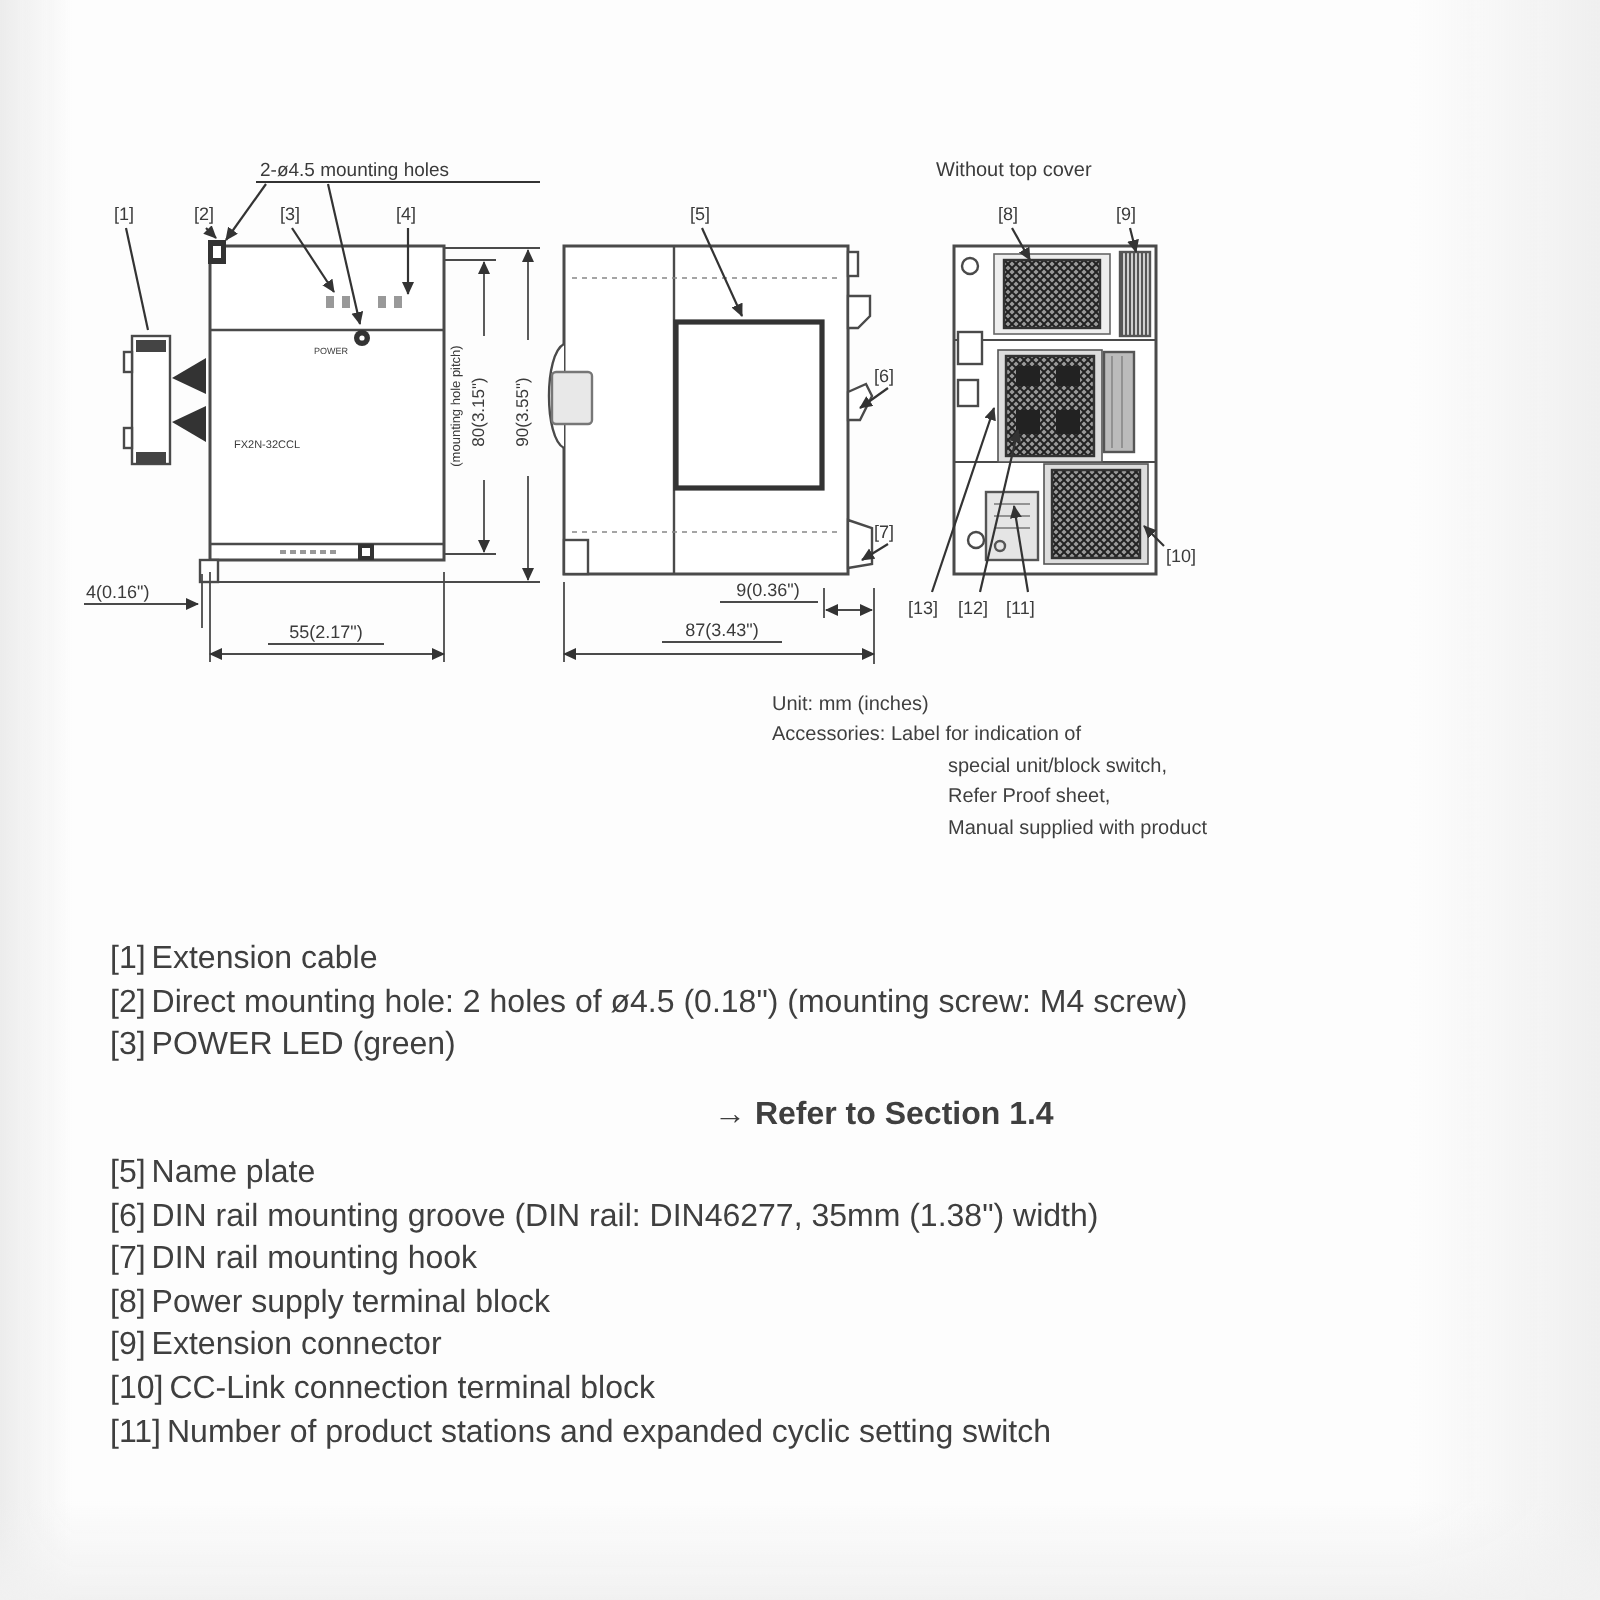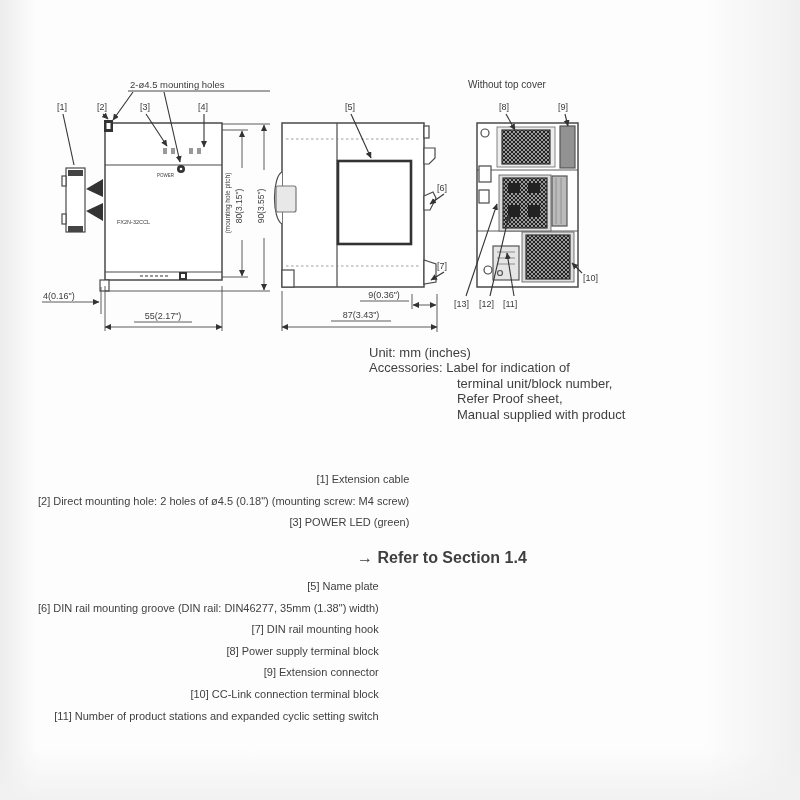--- a/index.html
+++ b/index.html
@@ -4,23 +4,23 @@
 <style>
   html,body{margin:0;padding:0;}
   body{width:800px;height:800px;background:#fdfdfd;overflow:hidden;position:relative;
        font-family:"Liberation Sans",sans-serif;color:#3f3f3f;}
   #content{position:absolute;inset:0;filter:blur(0.25px);}
   .edge{position:absolute;pointer-events:none;}
   .edge-left{left:0;top:0;width:36px;height:100%;background:linear-gradient(to right,#ececec,rgba(253,253,253,0));}
   .edge-right{right:0;top:0;width:95px;height:100%;background:linear-gradient(to left,#efefef,rgba(253,253,253,0));}
   .edge-bottom{left:0;bottom:0;width:100%;height:50px;background:linear-gradient(to top,#f1f1f1,rgba(253,253,253,0));}
   svg text{font-family:"Liberation Sans",sans-serif;fill:#3b3b3b;}
-  .specs{position:absolute;left:369px;top:345px;font-size:13px;line-height:15.4px;white-space:nowrap;}
+  .specs{position:absolute;left:386px;top:345px;font-size:10px;line-height:15.4px;white-space:nowrap;}
   .specs .cont{margin-left:88px;}
-  .legend{position:absolute;left:38px;font-size:11px;line-height:21.6px;white-space:nowrap;text-align:right;}
+  .legend{position:absolute;left:55px;font-size:16px;line-height:21.6px;white-space:nowrap;}
   .legend-a{top:469px;}
   .legend-b{top:576px;}
   .lg-row span{margin-right:3px;}
   .refer-note{position:absolute;left:357px;top:549px;font-size:16px;font-weight:bold;white-space:nowrap;}
 </style>
 </head>
 <body>
 
 <div id="content">
   <div class="edge edge-left"></div>
@@ -194,21 +194,21 @@
     <text font-size="6.5" text-anchor="middle" x="230" y="203" transform="rotate(-90 230 203)">(mounting hole pitch)</text>
     <text font-size="8.5" text-anchor="middle" x="242" y="206" transform="rotate(-90 242 206)">80(3.15")</text>
     <text font-size="8.5" text-anchor="middle" x="264" y="206" transform="rotate(-90 264 206)">90(3.55")</text>
     <text x="384" y="298" font-size="9" text-anchor="middle">9(0.36")</text>
     <text x="361" y="318" font-size="9" text-anchor="middle">87(3.43")</text>
   </svg>
 
   <div class="specs">
     <div>Unit: mm (inches)</div>
     <div>Accessories: Label for indication of</div>
-    <div class="cont">terminal unit/block number,</div>
+    <div class="cont">special unit/block switch,</div>
     <div class="cont">Refer Proof sheet,</div>
     <div class="cont">Manual supplied with product</div>
   </div>
 
   <div class="legend legend-a">
     <div class="lg-row"><span>[1]</span><span>Extension cable</span></div>
     <div class="lg-row"><span>[2]</span><span>Direct mounting hole: 2 holes of ø4.5 (0.18") (mounting screw: M4 screw)</span></div>
     <div class="lg-row"><span>[3]</span><span>POWER LED (green)</span></div>
   </div>
 

